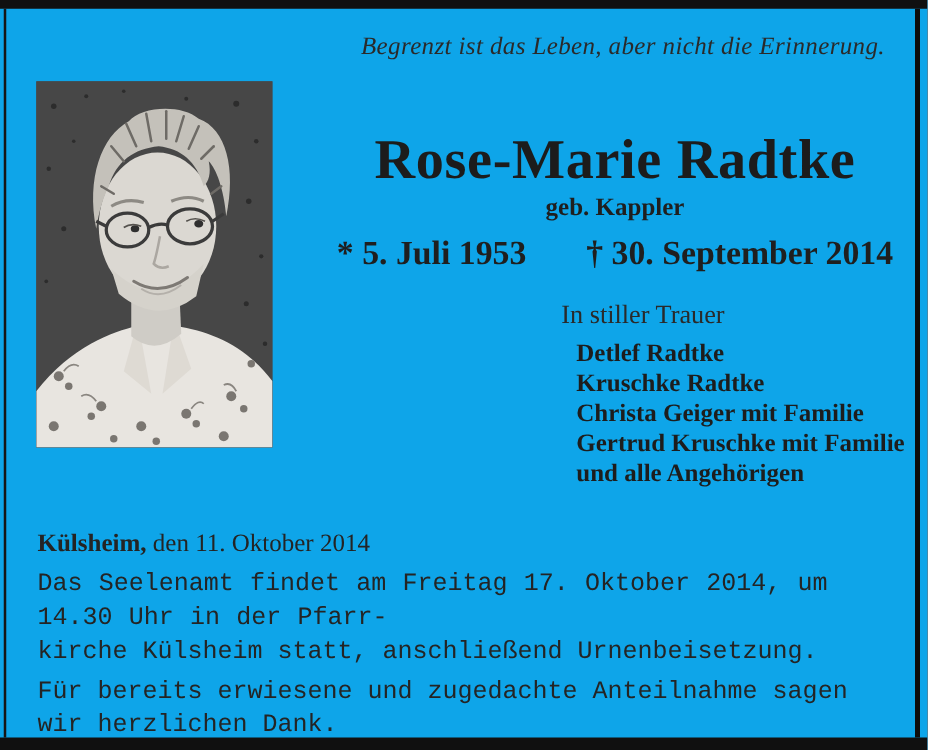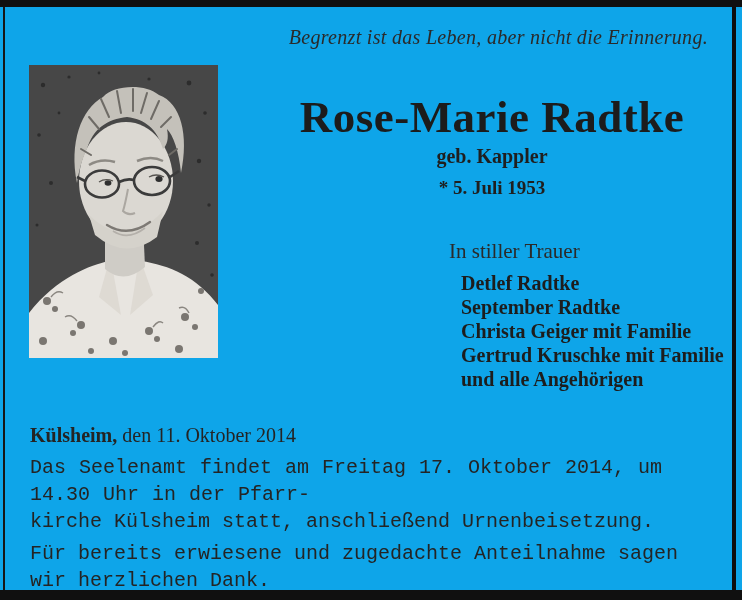--- a/index.html
+++ b/index.html
@@ -25,29 +25,29 @@
   }
 
   
   .photo{
     position:absolute;left:29px;top:65px;width:189px;height:293px;
     margin:0;background:#474747;
   }
   .photo svg{display:block;width:100%;height:100%;}
 
   
-  .head-block{position:absolute;left:248px;top:92px;width:488px;text-align:center;}
+  .head-block{position:absolute;left:248px;top:102px;width:488px;text-align:center;}
   .deceased-name{
     margin:0;font-size:45px;font-weight:bold;color:#1c1c1c;
     line-height:50px;letter-spacing:0.5px;white-space:nowrap;
   }
   .maiden-name{font-size:20px;font-weight:bold;margin-top:3px;color:#1f1f1f;}
   .dates-row{
     display:flex;justify-content:center;gap:48px;
-    margin-top:9px;font-size:19px;font-weight:bold;color:#1f1f1f;white-space:nowrap;
+    margin-top:9px;font-size:27px;font-weight:bold;color:#1f1f1f;white-space:nowrap;
   }
 
   
   .mourners{position:absolute;left:449px;top:238px;}
   .mourning-intro{font-size:21px;color:#2a2a2a;margin-bottom:7px;line-height:26px;}
   .mourner-line{font-size:20px;font-weight:bold;line-height:24px;color:#1d1d1d;white-space:nowrap;margin-left:12px;}
 
   
   .body-block{position:absolute;left:30px;right:32px;top:422px;font-size:20px;color:#242424;}
   .dateline{line-height:27px;margin-bottom:5px;}
@@ -162,27 +162,28 @@
       <path d="M78 160 Q 99 173 121 157" stroke="#7d7974" stroke-width="2.4" fill="none" stroke-linecap="round"></path>
       <path d="M84 166 Q 99 176 116 163" stroke="#b4b0aa" stroke-width="1.6" fill="none"></path>
     </svg>
   </figure>
 
   <div class="head-block">
     <h1 class="deceased-name">Rose-Marie Radtke</h1>
     <div class="maiden-name">geb. Kappler</div>
     <div class="dates-row">
       <span>* 5. Juli 1953</span>
+      <span>† 30. September 2014</span>
     </div>
   </div>
 
   <div class="mourners">
     <div class="mourning-intro">In stiller Trauer</div>
     <div class="mourner-line">Detlef Radtke</div>
-    <div class="mourner-line">September Radtke</div>
+    <div class="mourner-line">Kruschke Radtke</div>
     <div class="mourner-line">Christa Geiger mit Familie</div>
     <div class="mourner-line">Gertrud Kruschke mit Familie</div>
     <div class="mourner-line">und alle Angehörigen</div>
   </div>
 
   <div class="body-block">
     <div class="dateline">
       <span class="place">Külsheim,</span><span> den 11. Oktober 2014</span>
     </div>
     <p class="para">

